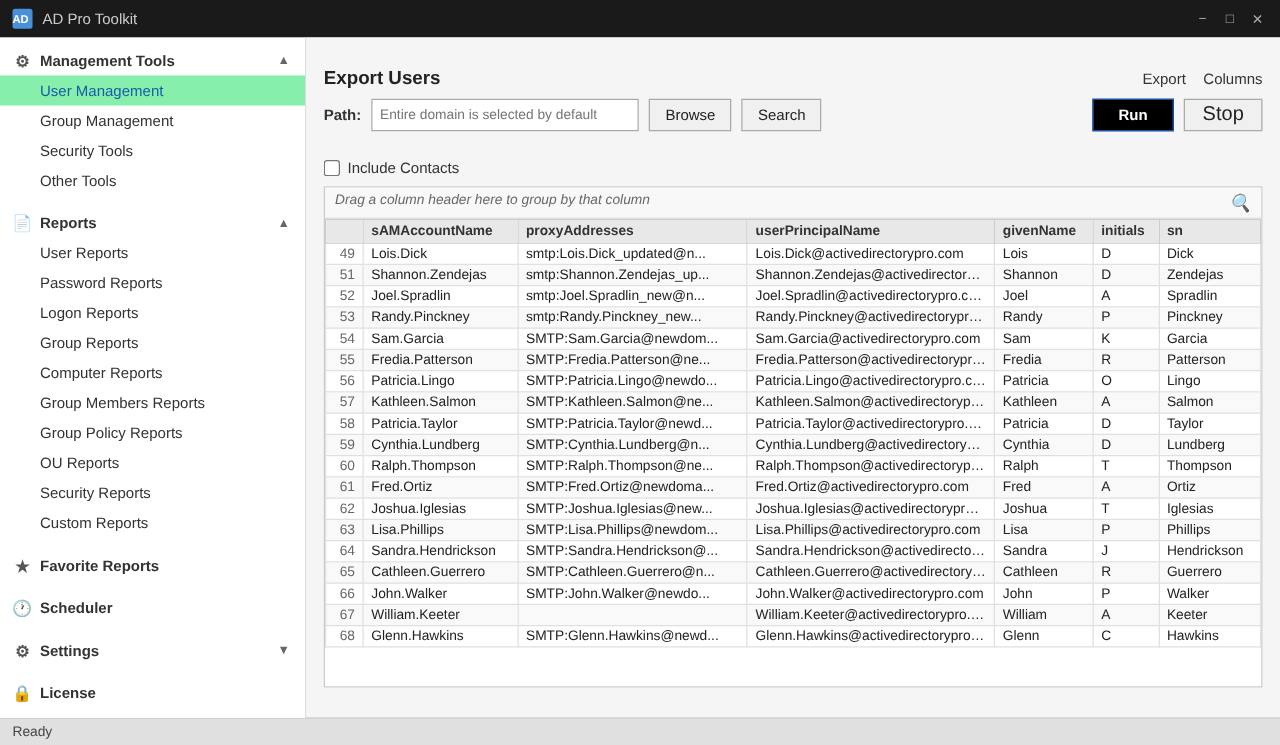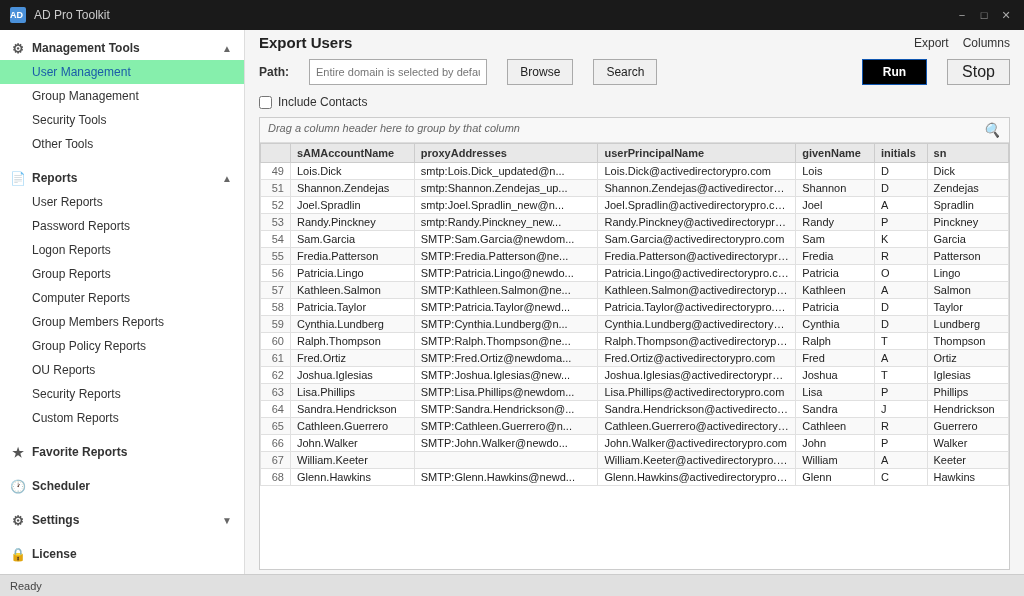--- a/index.html
+++ b/index.html
@@ -22,28 +22,28 @@
     .sidebar-header-left { display: flex; align-items: center; gap: 6px; }
     .sidebar-icon { width: 16px; height: 16px; display: flex; align-items: center; justify-content: center; color: #555; font-size: 13px; }
     .sidebar-item { padding: 5px 12px 5px 32px; cursor: pointer; font-size: 12px; color: #333; }
     .sidebar-item.active { background: #86efac; color: #1a5ca8; font-weight: 500; }
     .chevron { font-size: 10px; color: #666; }
 
     
     .statusbar { background: #e0e0e0; border-top: 1px solid #ccc; height: 22px; display: flex; align-items: center; padding: 0 10px; font-size: 11px; color: #444; flex-shrink: 0; }
 
     
-    .content { flex: 1; display: flex; flex-direction: column; overflow: hidden; padding: 4px 14px; background: #f5f5f5; }
+    .content { flex: 1; display: flex; flex-direction: column; overflow: hidden; padding: 24px 14px; background: #f5f5f5; }
     .content-header { display: flex; align-items: center; justify-content: space-between; margin-bottom: 8px; }
     .content-title { font-size: 15px; font-weight: 600; color: #222; }
     .content-header-actions { display: flex; gap: 14px; }
     .header-action { font-size: 12px; color: #333; cursor: pointer; }
 
     
-    .path-bar { display: flex; align-items: center; gap: 20px; margin-bottom: 10px; }
+    .path-bar { display: flex; align-items: center; gap: 8px; margin-bottom: 22px; }
     .path-label { font-size: 12px; font-weight: 600; color: #333; }
     .path-input { flex: 1; max-width: 380px; height: 26px; border: 1px solid #aaa; padding: 2px 6px; font-size: 11px; color: #666; background: white; }
     .path-btn { height: 26px; padding: 0 12px; font-size: 12px; background: #f0f0f0; border: 1px solid #aaa; cursor: pointer; color: #222; }
     .run-btn { height: 26px; padding: 0 20px; font-size: 12px; background: #000000; border: 1px solid #1056b0; cursor: pointer; color: white; font-weight: 600; }
     .stop-btn { height: 26px; padding: 0 14px; font-size: 16px; background: #f0f0f0; border: 1px solid #aaa; cursor: pointer; color: #222; }
 
     
     .include-contacts { display: flex; align-items: center; gap: 6px; margin-bottom: 8px; font-size: 12px; color: #333; }
     .include-contacts input { cursor: pointer; }
 

